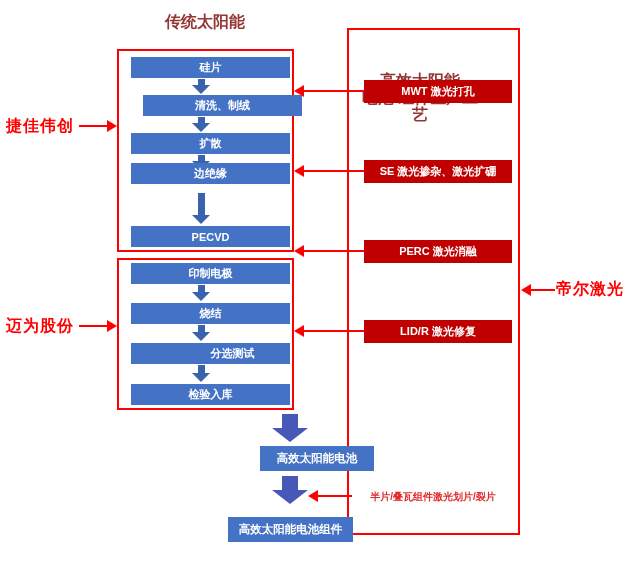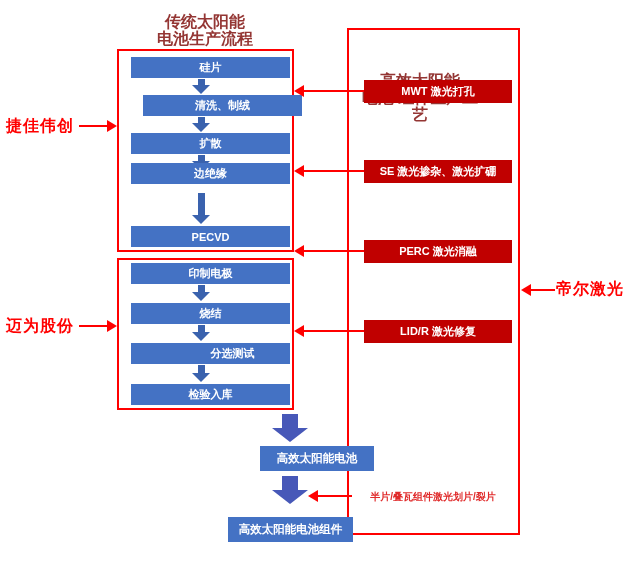--- a/index.html
+++ b/index.html
@@ -38,21 +38,20 @@
 
 .company { position:absolute; color:#FF0000; font-size:16px; font-weight:bold; white-space:nowrap; letter-spacing:1px; }
 </style>
 </head>
 <body>
 
 <div id="canvas">
 
   <div class="title" style="left:145px; top:13px; width:120px;">
     <div>传统太阳能</div>
-    <div>电池生产流程</div>
   </div>
   <div class="title" style="left:355px; top:36px; width:130px;margin-top:36px;">
     <div>高效太阳能</div>
     <div>电池/组件生产工艺</div>
   </div>
 
   <div class="outline" style="left:117px; top:49px; width:177px; height:203px;"></div>
   <div class="outline" style="left:117px; top:258px; width:177px; height:152px;"></div>
   <div class="outline" style="left:347px; top:28px; width:173px; height:507px;"></div>
 

